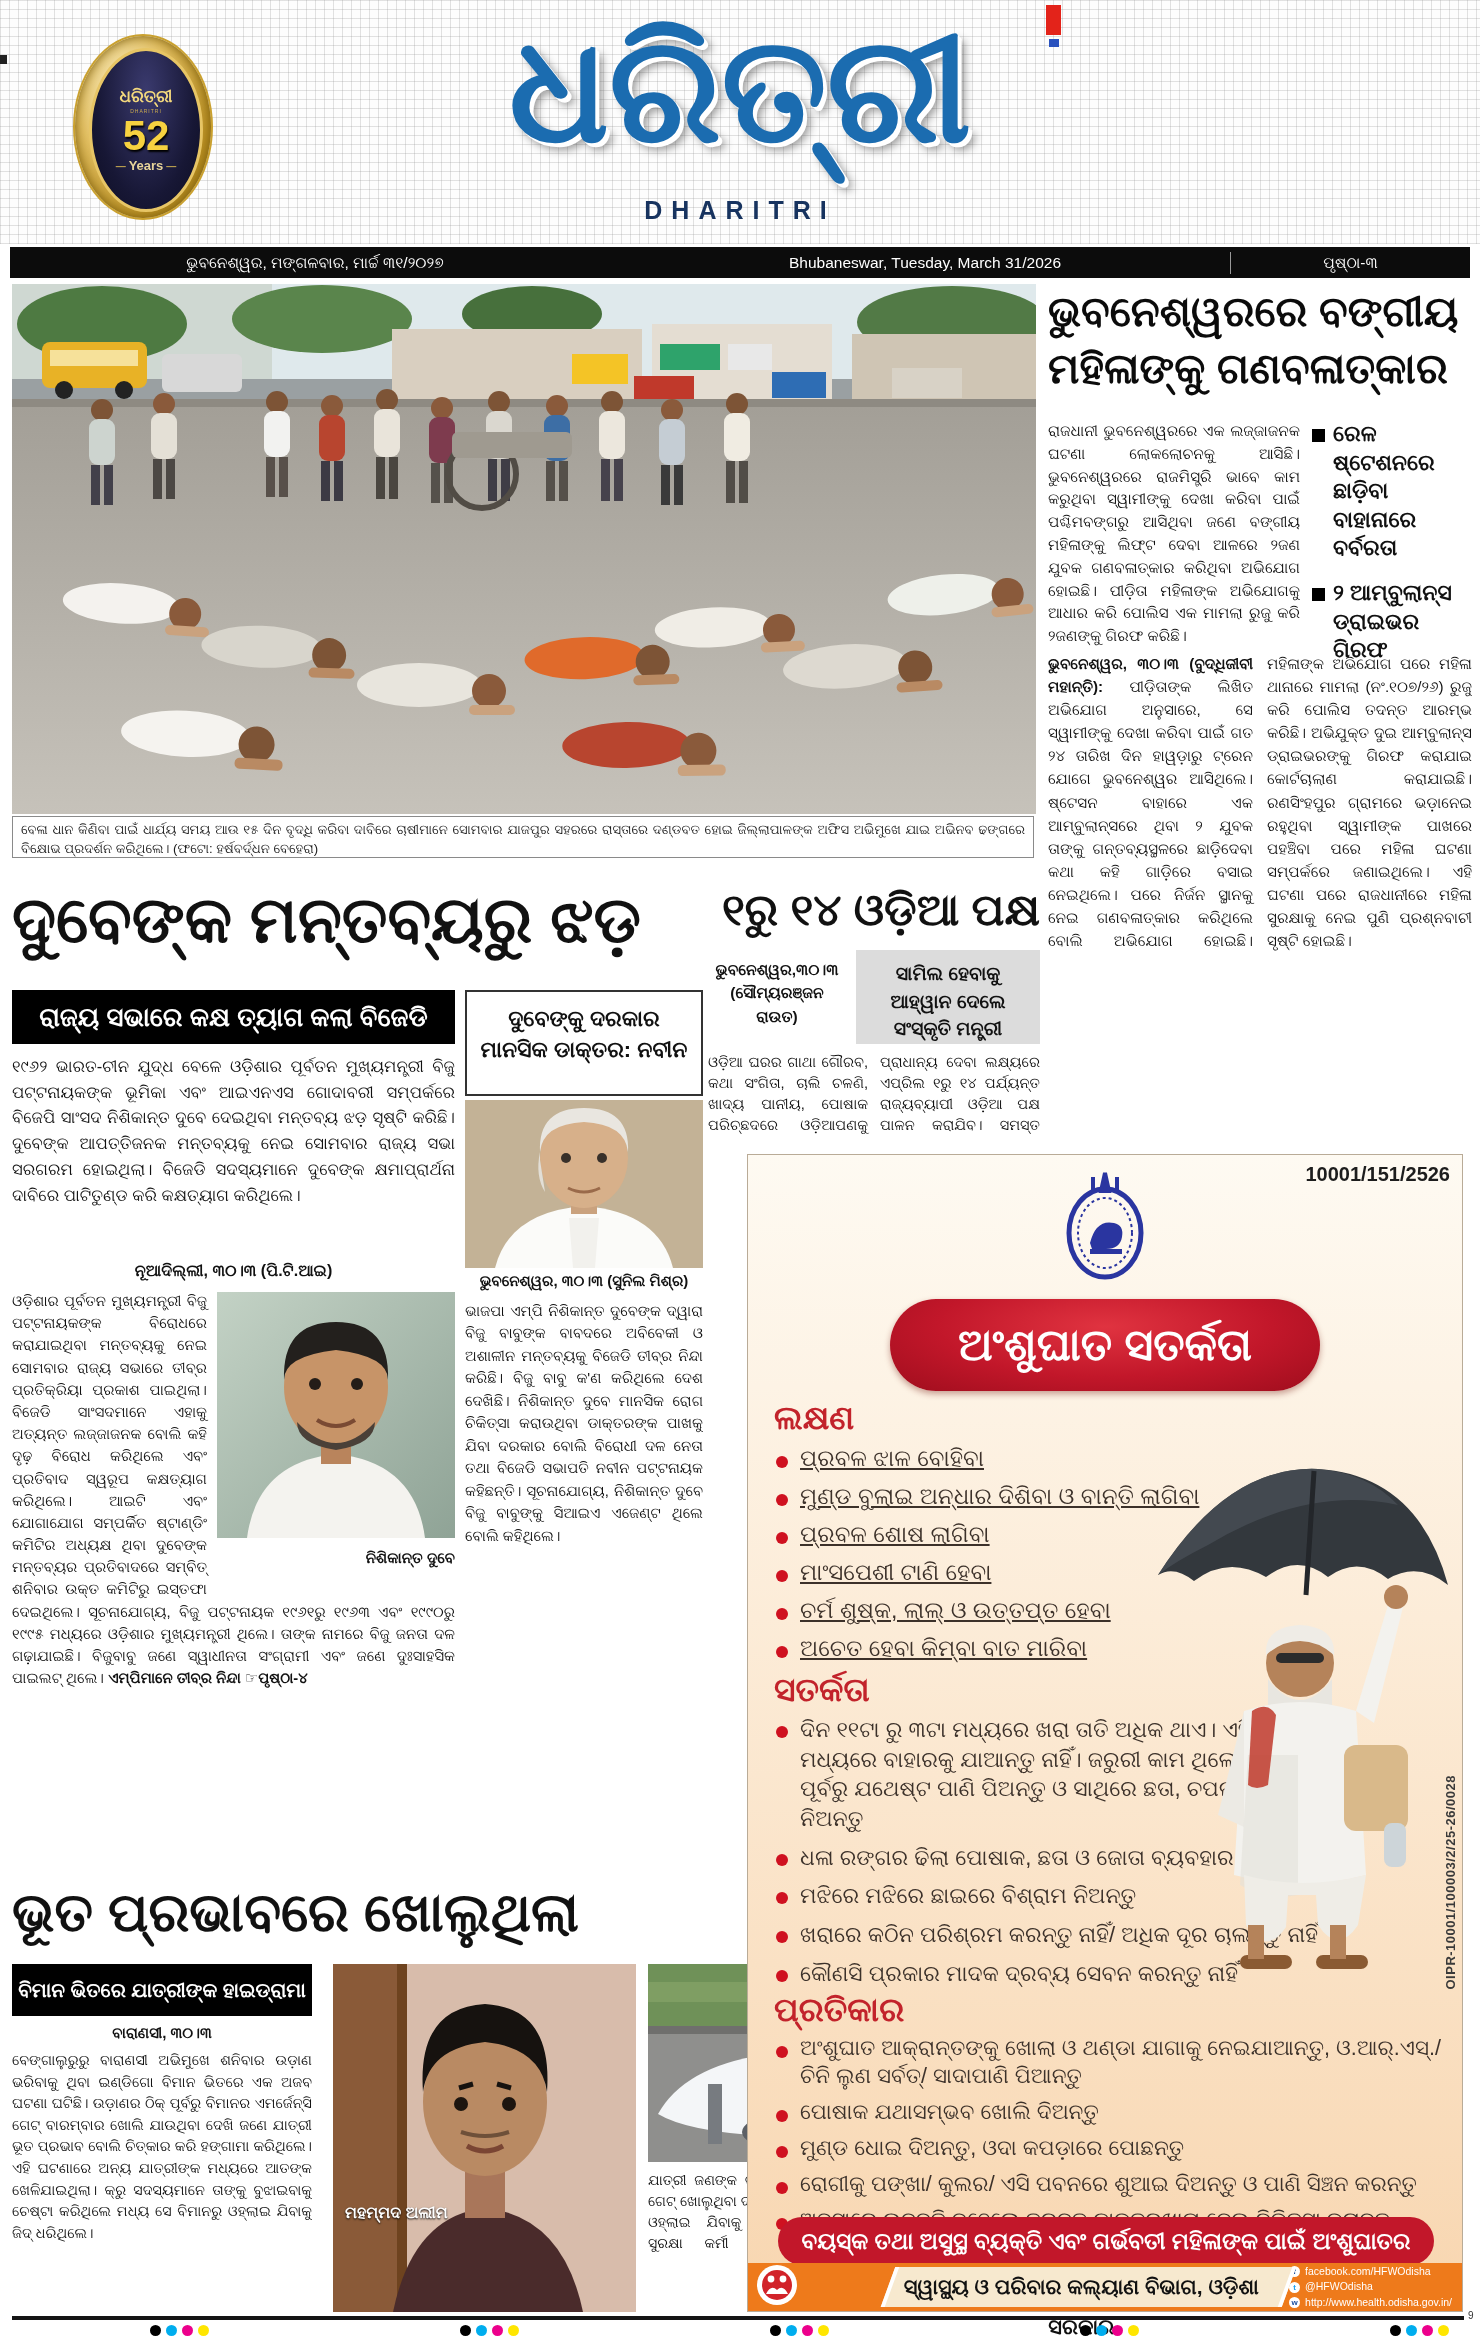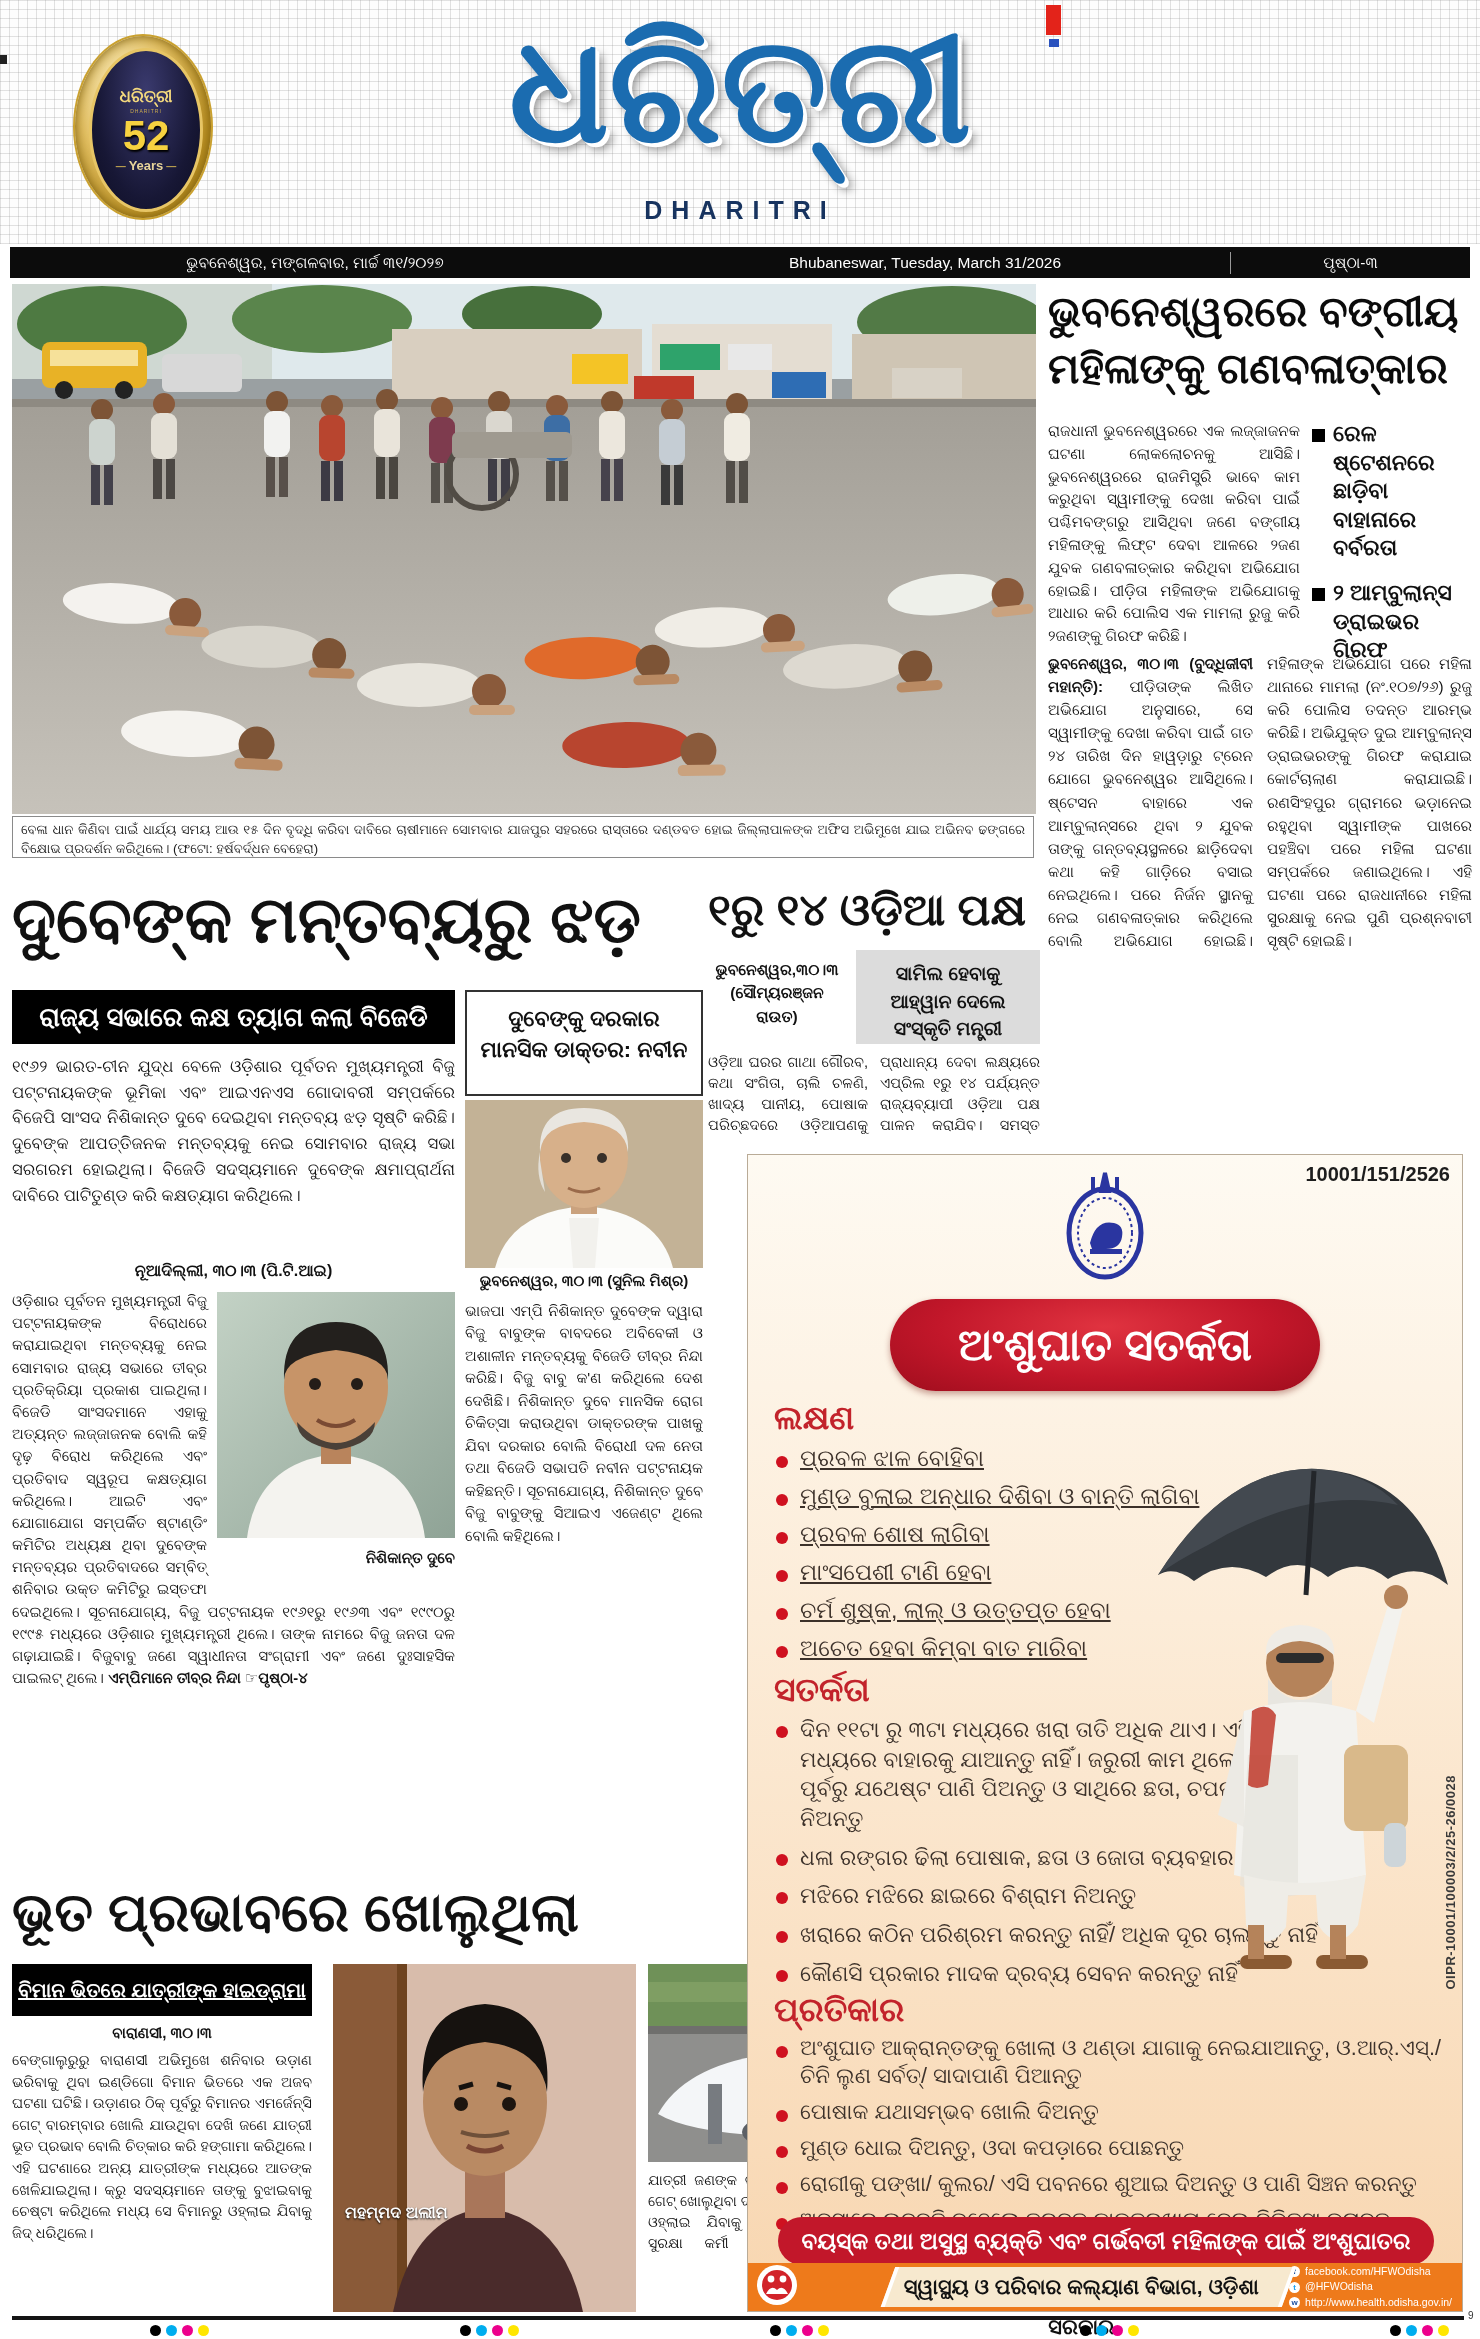--- a/index.html
+++ b/index.html
@@ -60,29 +60,29 @@
   .storm-dl{left:12px;top:1262px;width:443px;text-align:center;font-weight:700;font-size:16px;}
   .storm-body{left:12px;top:1290px;width:443px;height:562px;font-size:14.8px;line-height:1.5;}
   .dubey-fig{float:right;width:238px;margin:2px 0 6px 10px;}
   .dubey-cap{text-align:right;font-weight:700;font-size:15px;padding:3px 0;}
   
   .nabin-box{left:465px;top:990px;width:238px;height:106px;border:2px solid #333;box-sizing:border-box;
     font-size:22px;font-weight:800;text-align:center;padding:12px 6px;line-height:1.4;background:#fff;}
   .nabin-cap{left:465px;top:1272px;width:238px;text-align:center;font-weight:700;font-size:15px;}
   .nabin-body{left:465px;top:1300px;width:238px;height:554px;font-size:14.8px;line-height:1.52;}
   
-  .pak-head{left:708px;top:878px;width:332px;height:64px;font-size:44px;font-weight:800;text-align:left;line-height:64px;}
+  .pak-head{left:708px;top:878px;width:332px;height:64px;font-size:44px;font-weight:800;text-align:right;line-height:64px;}
   .pak-row{left:708px;top:950px;width:332px;height:94px;display:flex;gap:10px;}
   .pak-dl{width:138px;text-align:center;font-weight:700;font-size:15.5px;line-height:1.5;padding-top:8px;}
   .pak-gray{flex:1;background:#dcdcdc;font-size:19px;font-weight:800;text-align:center;padding:10px 8px;line-height:1.45;}
   .pak-body{left:708px;top:1052px;width:332px;height:96px;column-count:2;column-gap:12px;font-size:14.6px;line-height:1.45;}
   
   .ghost-head{left:12px;top:1866px;width:724px;height:92px;font-size:54px;font-weight:800;line-height:92px;}
   .ghost-box{left:12px;top:1964px;width:300px;height:52px;background:#000;color:#fff;font-size:20px;
-    font-weight:700;text-align:center;line-height:52px;text-decoration:underline;}
+    font-weight:700;text-align:center;line-height:52px;}
   .ghost-dl{left:12px;top:2024px;width:300px;text-align:center;font-weight:700;font-size:15px;}
   .ghost-body{left:12px;top:2050px;width:300px;height:282px;font-size:14.4px;line-height:1.5;}
   .alim{left:333px;top:1964px;width:303px;height:348px;}
   .alim-label{position:absolute;left:12px;top:240px;color:#fff;font-size:16px;font-weight:700;text-shadow:0 1px 2px #000;}
   .plane{left:648px;top:1964px;width:390px;height:198px;}
   .plane-body{left:648px;top:2170px;width:390px;height:150px;column-count:2;column-gap:12px;font-size:14.2px;line-height:1.48;}
   
   .ad{left:747px;top:1154px;width:716px;height:1158px;border:1px solid #b9ab97;box-sizing:border-box;
     background:linear-gradient(180deg,#fefaf2 0%,#fcecd8 40%,#f8d6b0 100%);}
   .ad .code{position:absolute;right:12px;top:8px;font-size:20px;font-weight:700;color:#1d1d1d;}

